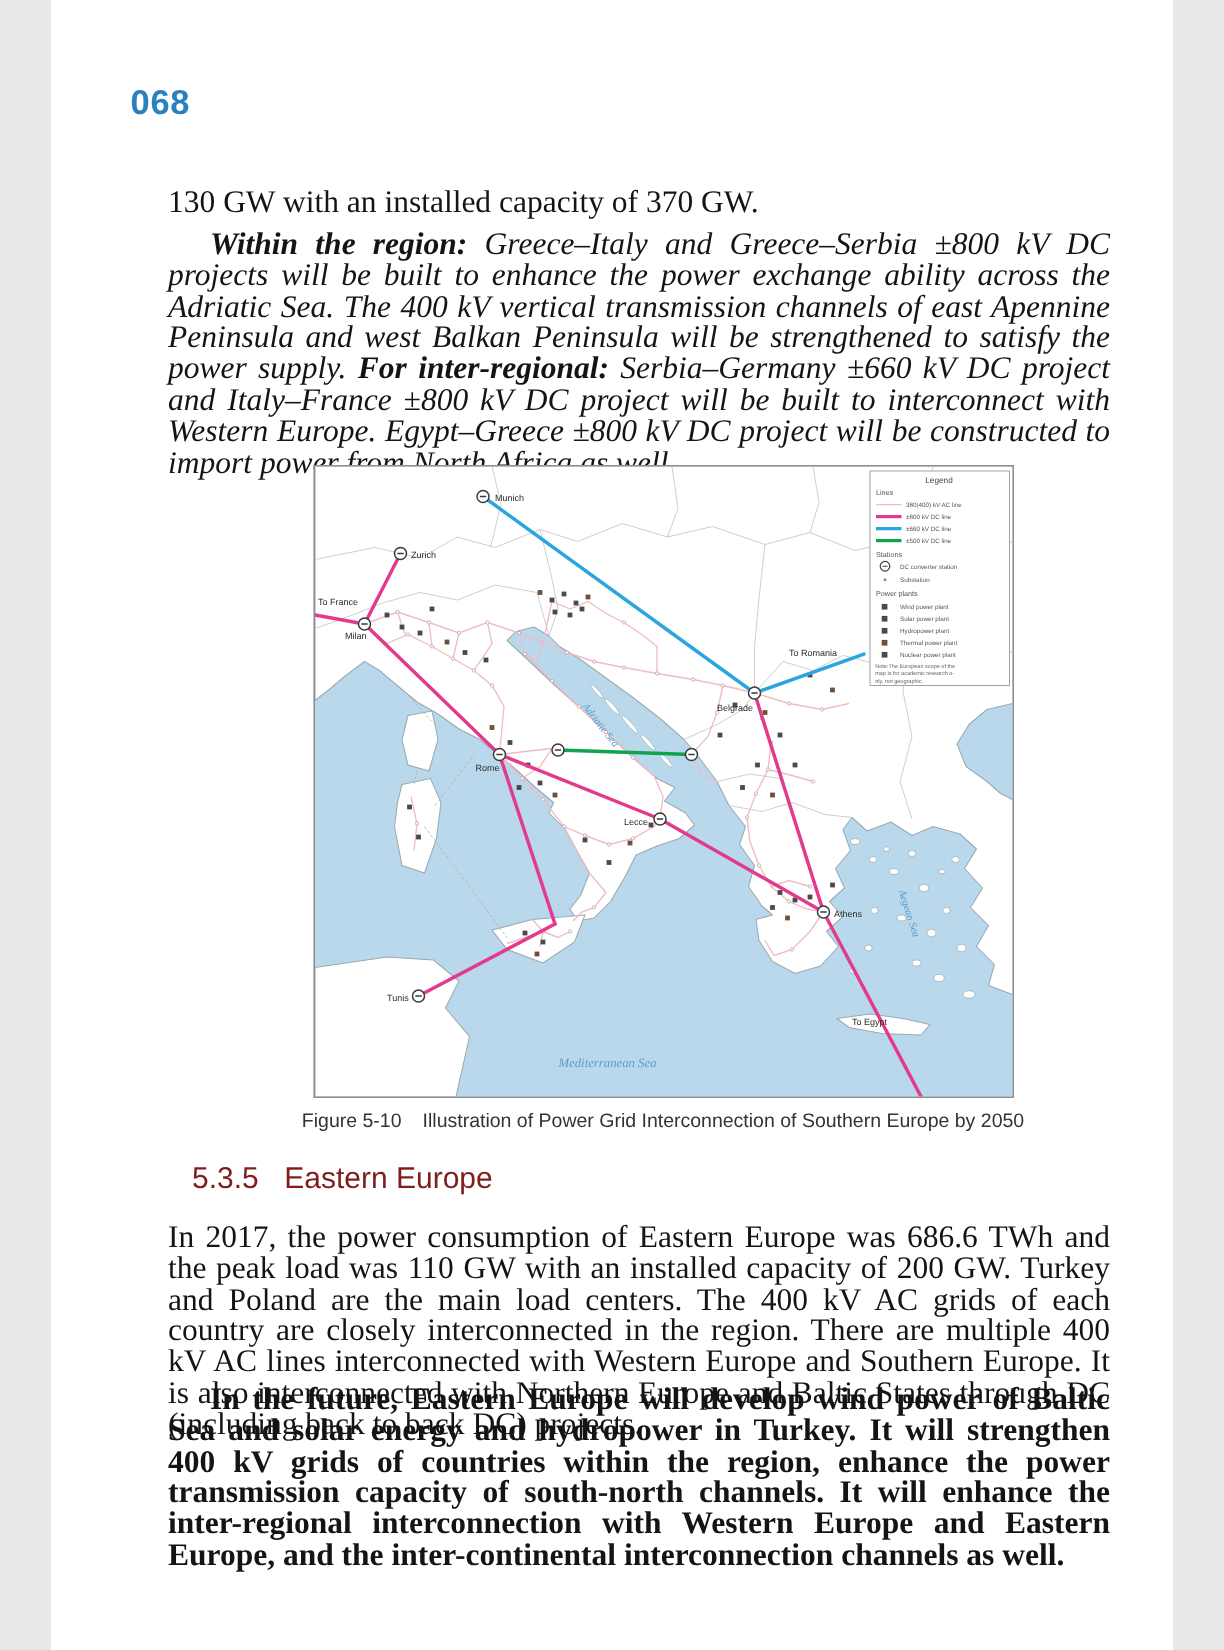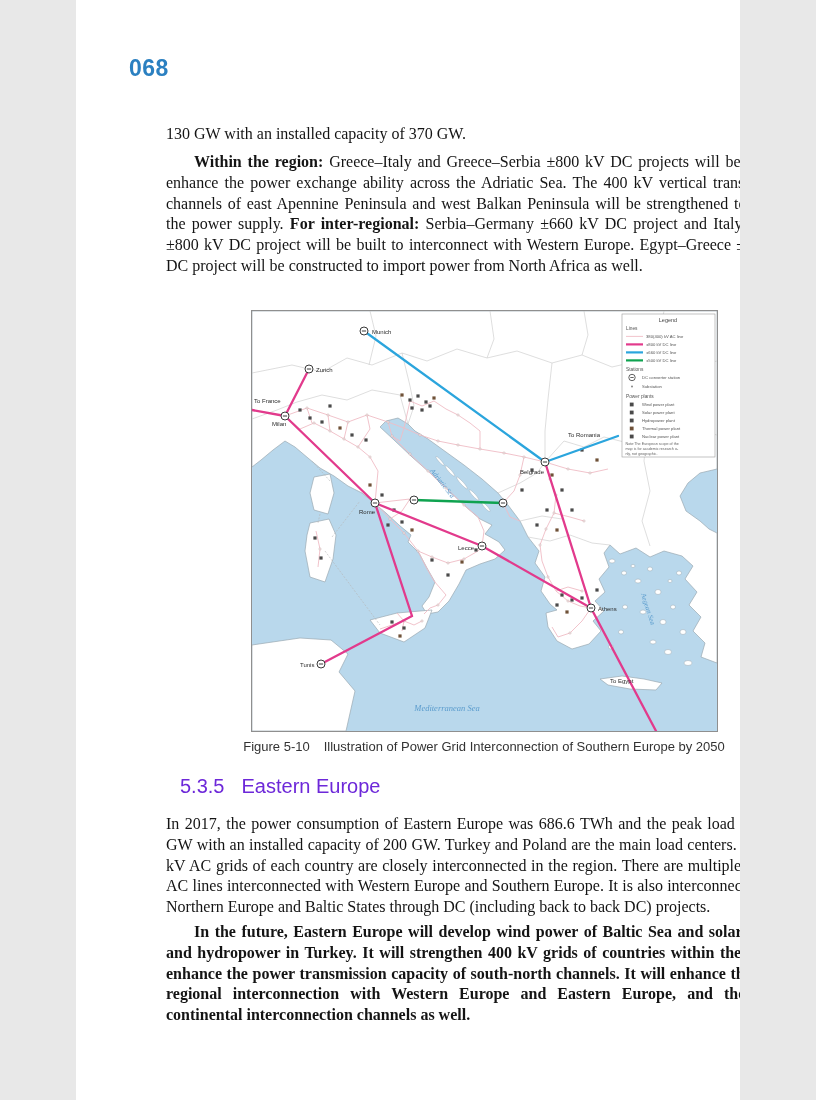--- a/index.html
+++ b/index.html
@@ -1,36 +1,36 @@
 <!DOCTYPE html>
 <html><head>
 <meta charset="utf-8">
 <style>
   html,body{margin:0;padding:0;background:#e8e8e8;}
-  .page{position:relative;width:664px;height:1100px;background:#ffffff;margin:0 auto;overflow:hidden;
+  .page{position:relative;width:748px;height:1100px;background:#ffffff;margin:0 auto;overflow:hidden;
         font-family:"Liberation Serif",serif;color:#1c1c1c;}
   .pagenum{position:absolute;left:53px;top:55px;font-family:"Liberation Sans",sans-serif;
            font-weight:bold;font-size:23px;color:#2b80c1;letter-spacing:.5px;}
-  .para{position:absolute;left:90px;width:628px;font-size:16px;line-height:20.8px;
+  .para{position:absolute;left:78px;width:628px;font-size:21px;line-height:20.8px;
         text-align:justify;color:#141414;}
   .para.noj{text-align:left;}
   .indent-first{text-indent:28px;}
   .p1{top:124px;}
-  .p2{top:152px;}
+  .p2{top:152px;font-style:italic;}
   .p3{top:280px;}
   .p4{top:814px;}
   .p5{top:922px;font-weight:bold;}
   .figure{position:absolute;left:175px;top:310px;width:465px;height:420px;border:1px solid #8f8f8f;
           box-sizing:content-box;background:#b9d8ec;}
   .figure svg{display:block;}
   .caption{position:absolute;left:0;top:739px;width:816px;text-align:center;
            font-family:"Liberation Sans",sans-serif;font-size:13px;color:#333;}
   .capgap{display:inline-block;width:14px;}
-  .heading{position:absolute;left:104px;top:775px;font-family:"Liberation Sans",sans-serif;
-           font-size:20px;color:#6d28d9;}
+  .heading{position:absolute;left:94px;top:775px;font-family:"Liberation Sans",sans-serif;
+           font-size:20px;color:#7f1d1d;}
   .hgap{display:inline-block;width:17px;}
 </style>
 </head>
 <body>
 
 <div class="page">
   <div class="pagenum">068</div>
 
   <div class="para p1 noj">130 GW with an installed capacity of 370 GW.</div>
 

